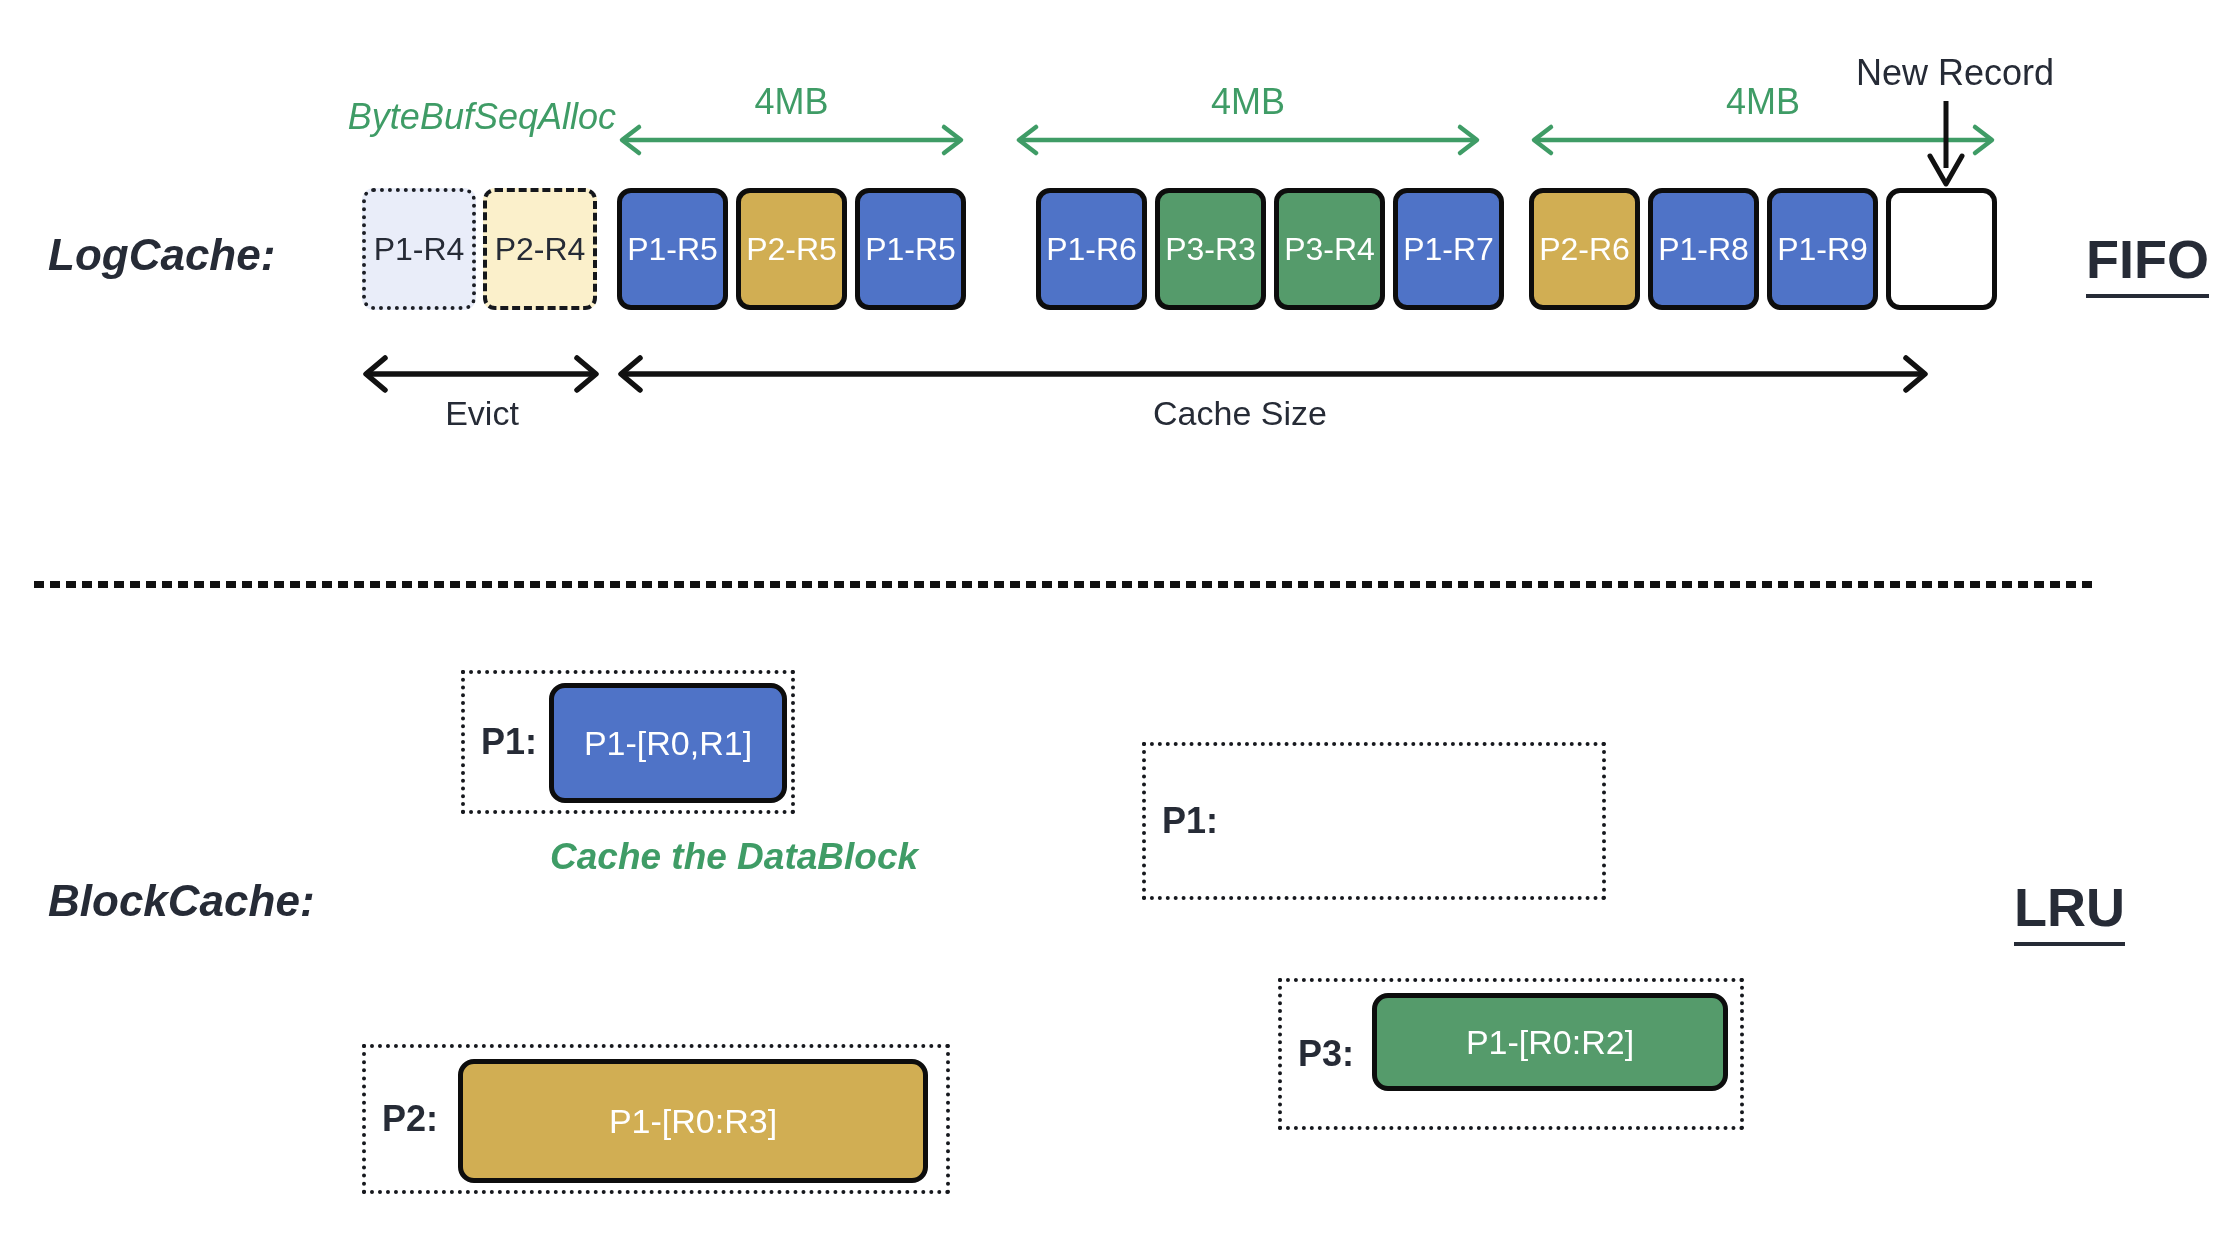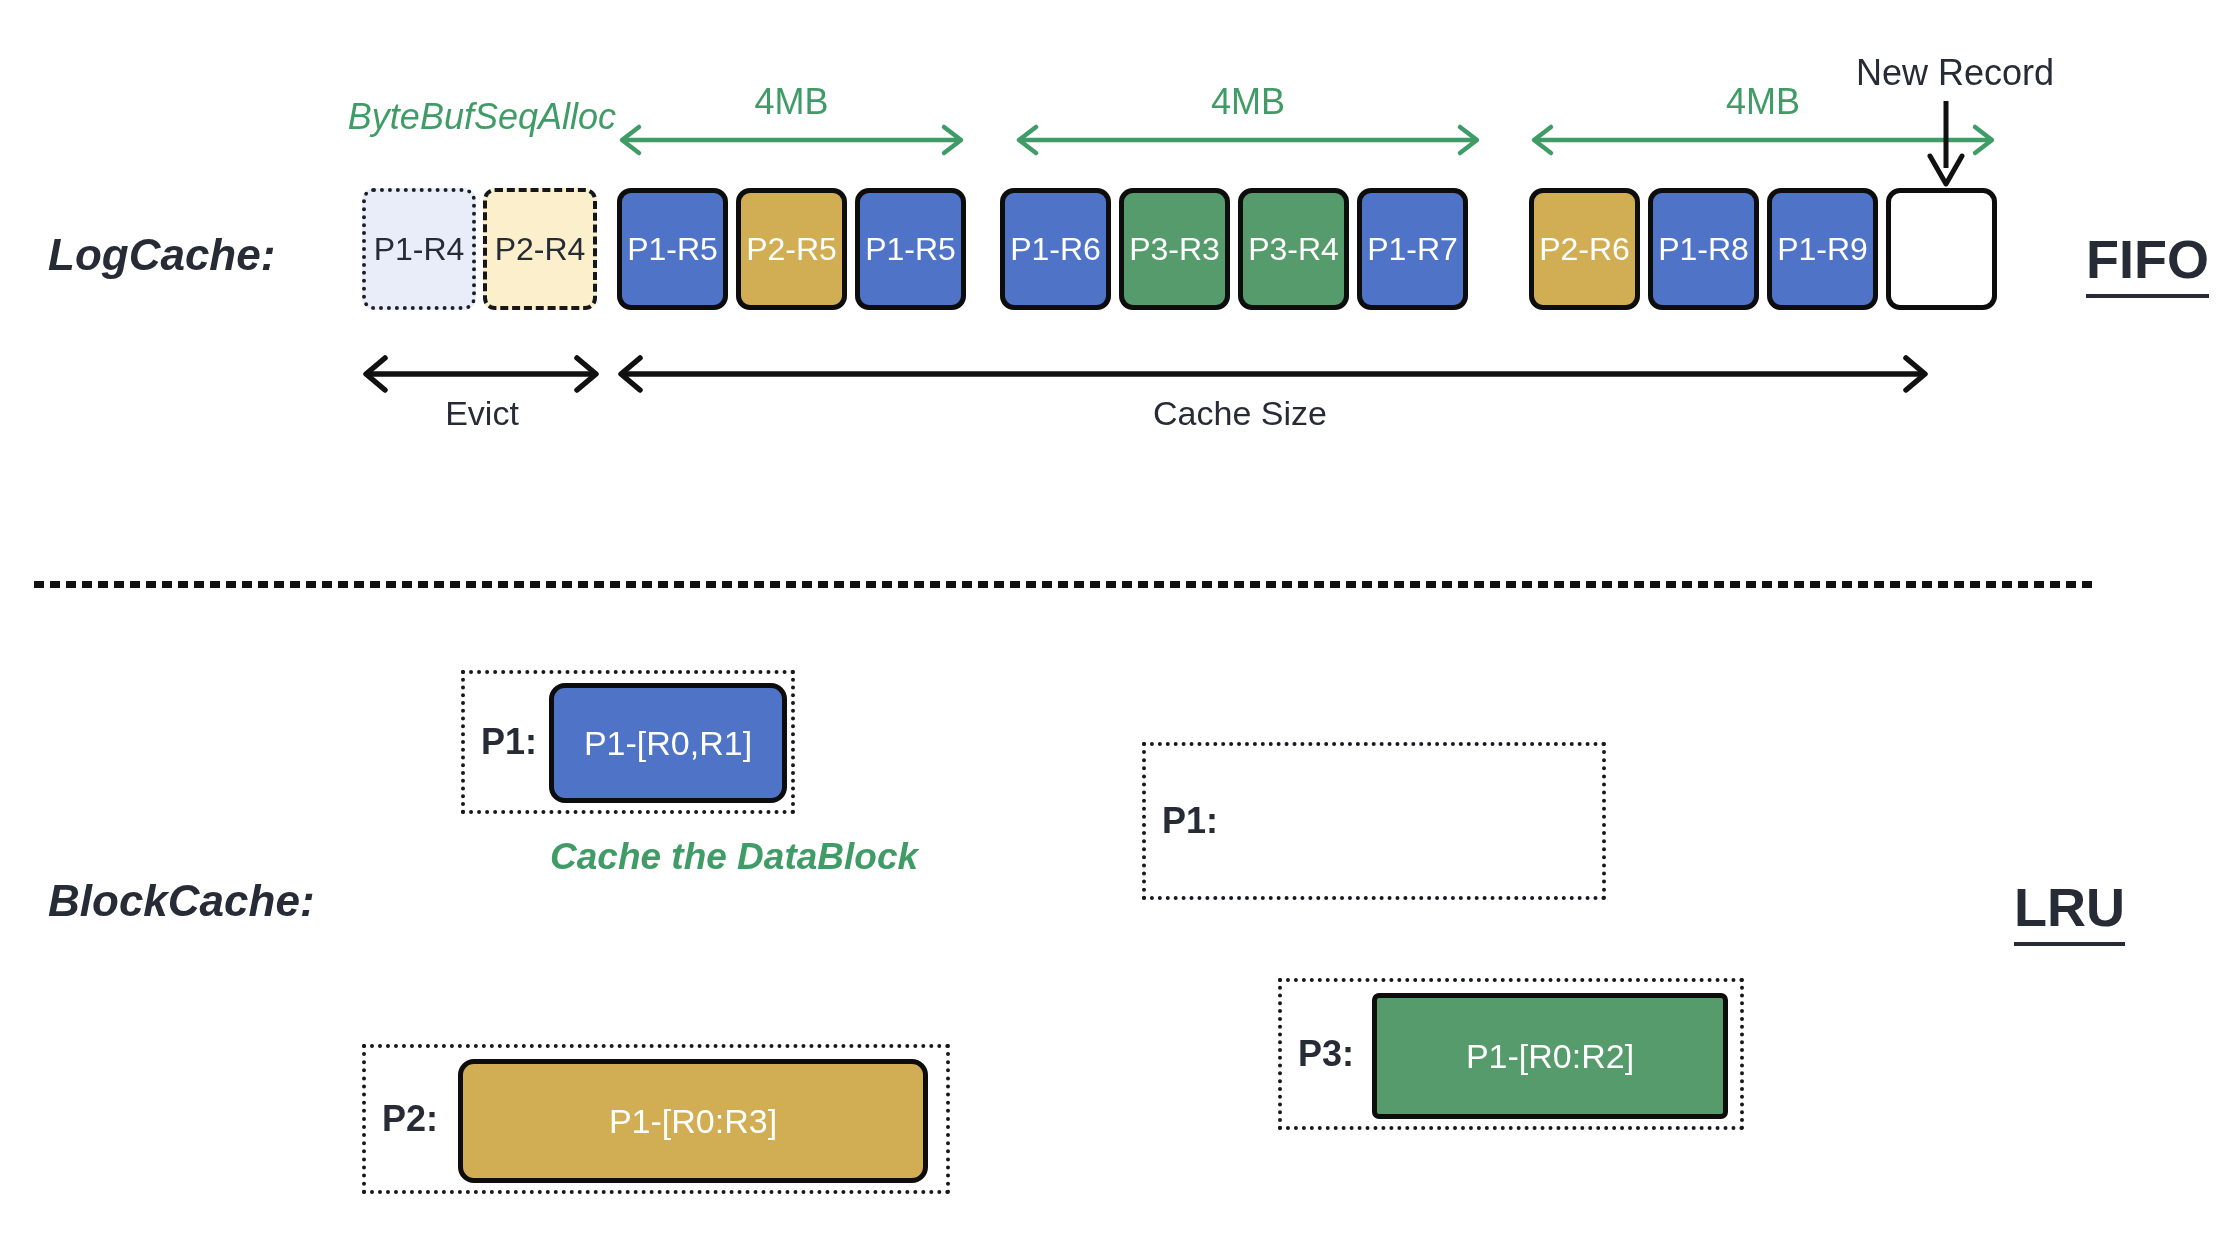--- a/index.html
+++ b/index.html
@@ -27,21 +27,21 @@
   .alloc{position:absolute;top:82px;text-align:center;}
   .alloc-label{font-size:36px;color:var(--accent);line-height:40px;}
   .alloc svg{display:block;}
   #alloc-0{left:617px;width:349px;}
   #alloc-1{left:1014px;width:468px;}
   #alloc-2{left:1529px;width:468px;}
   
   .blk-row{position:absolute;top:188px;height:122px;display:flex;gap:8px;}
   #group-0{left:362px;gap:7px;}
   #group-1{left:617px;}
-  #group-2{left:1000px;}
+  #group-2{left:1036px;}
   #group-3{left:1529px;}
   .blk{box-sizing:border-box;width:111px;height:122px;border-radius:14px;
     display:flex;align-items:center;justify-content:center;
     font-size:32px;color:#ffffff;border:5px solid #0d0d0d;background:#fff;}
   #group-0 .blk{width:114px;}
   .blk-blue{background:var(--blue);}
   .blk-gold{background:var(--gold);}
   .blk-green{background:var(--green);}
   .blk-ghost-blue{background:var(--ghost-blue);color:var(--ink);border:4px dotted #1c1f26;border-radius:12px;}
   .blk-ghost-cream{background:var(--ghost-cream);color:var(--ink);border:4px dashed #15171c;border-radius:12px;}
@@ -60,21 +60,21 @@
     font-size:36px;font-weight:bold;color:var(--ink);}
   .cache-block{position:absolute;box-sizing:border-box;border:5px solid #0d0d0d;border-radius:16px;
     display:flex;align-items:center;justify-content:center;font-size:34px;color:#ffffff;}
   #box-0{left:461px;top:670px;width:334px;height:144px;}
   #box-0 .cache-block{left:84px;top:9px;width:238px;height:120px;}
   #box-1{left:1142px;top:742px;width:464px;height:158px;}
   #box-1 .cache-block{left:90px;top:12px;width:352px;height:130px;}
   #box-2{left:362px;top:1044px;width:588px;height:150px;}
   #box-2 .cache-block{left:92px;top:11px;width:470px;height:124px;}
   #box-3{left:1278px;top:978px;width:466px;height:152px;}
-  #box-3 .cache-block{left:90px;top:11px;width:356px;height:126px;border-radius:7px;}
+  #box-3 .cache-block{left:90px;top:11px;width:356px;height:98px;}
 </style>
 </head>
 <body>
 
 <div class="stage">
 
   <div>
     <div class="section-title" id="logcache-title">LogCache:</div>
 
     <div id="bytebuf">ByteBufSeqAlloc</div>

